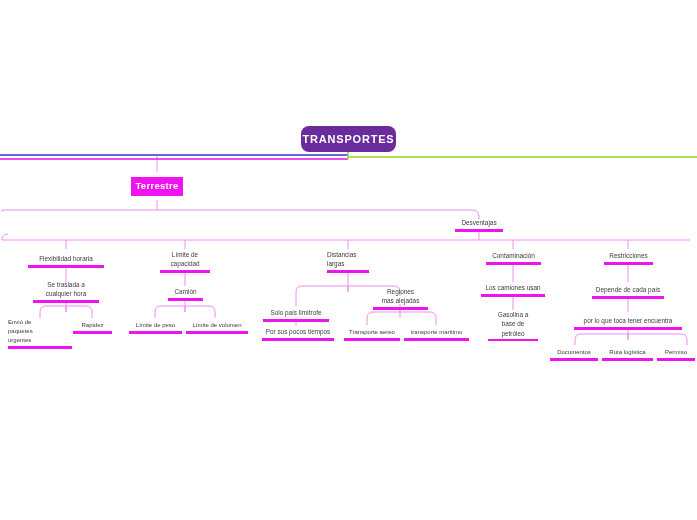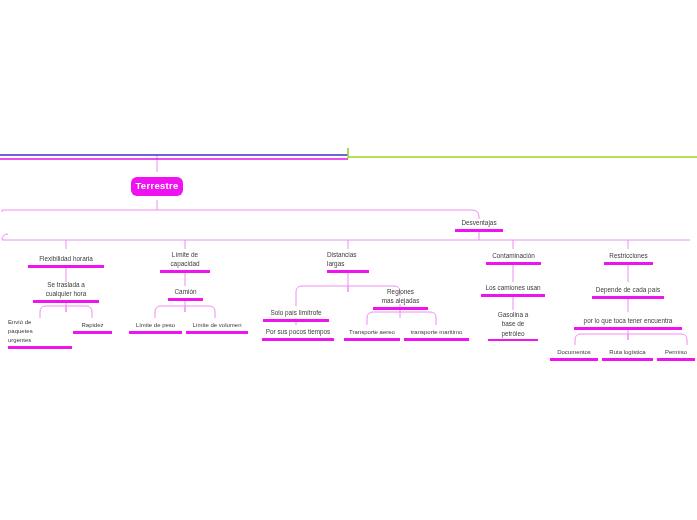--- a/index.html
+++ b/index.html
@@ -11,21 +11,21 @@
 
   
   .pill-root{
     background:#6a2c9c;color:#ffffff;border-radius:8px;
     font-size:11px;font-weight:bold;letter-spacing:.8px;
     display:flex;align-items:center;justify-content:center;
     text-align:center;line-height:1.15;
   }
   
   .pill-mag{
-    background:#ef14ef;color:#ffffff;border-radius:6px;
+    background:#ef14ef;color:#ffffff;border-radius:0;
     font-size:9.5px;font-weight:bold;letter-spacing:.3px;
     display:flex;align-items:center;justify-content:center;
     text-align:center;line-height:1.15;
   }
   
   .ul-node{display:flex;flex-direction:column;align-items:center;justify-content:flex-end;}
   .ul-node .txt{
     color:#3c3c3c;font-size:6.4px;line-height:1.45;text-align:center;
     white-space:pre-line;
   }
@@ -109,20 +109,23 @@
     </g>
 
     <g stroke-width="1.4" fill="none">
       <line x1="0" y1="155" x2="348" y2="155" stroke="#3b2fd4"></line>
       <line x1="0" y1="159" x2="348" y2="159" stroke="#e612e6"></line>
       <line x1="348" y1="157" x2="697" y2="157" stroke="#9cd61c"></line>
       <line x1="348" y1="148" x2="348" y2="159" stroke="#9cd61c"></line>
     </g>
   </svg>
 
+  <div class="node pill-root" style="left:301px;top:126px;width:95px;height:26px;">
+    <span>TRANSPORTES</span>
+  </div>
 
   <div class="node pill-mag" style="left:131px;top:177px;width:52px;height:19px;">
     <span>Terrestre</span>
   </div>
 
   <div class="node ul-node" style="left:455px;top:216px;width:48px;height:16px;">
     <div class="txt">Desventajas</div>
     <div class="bar"></div>
   </div>
 

